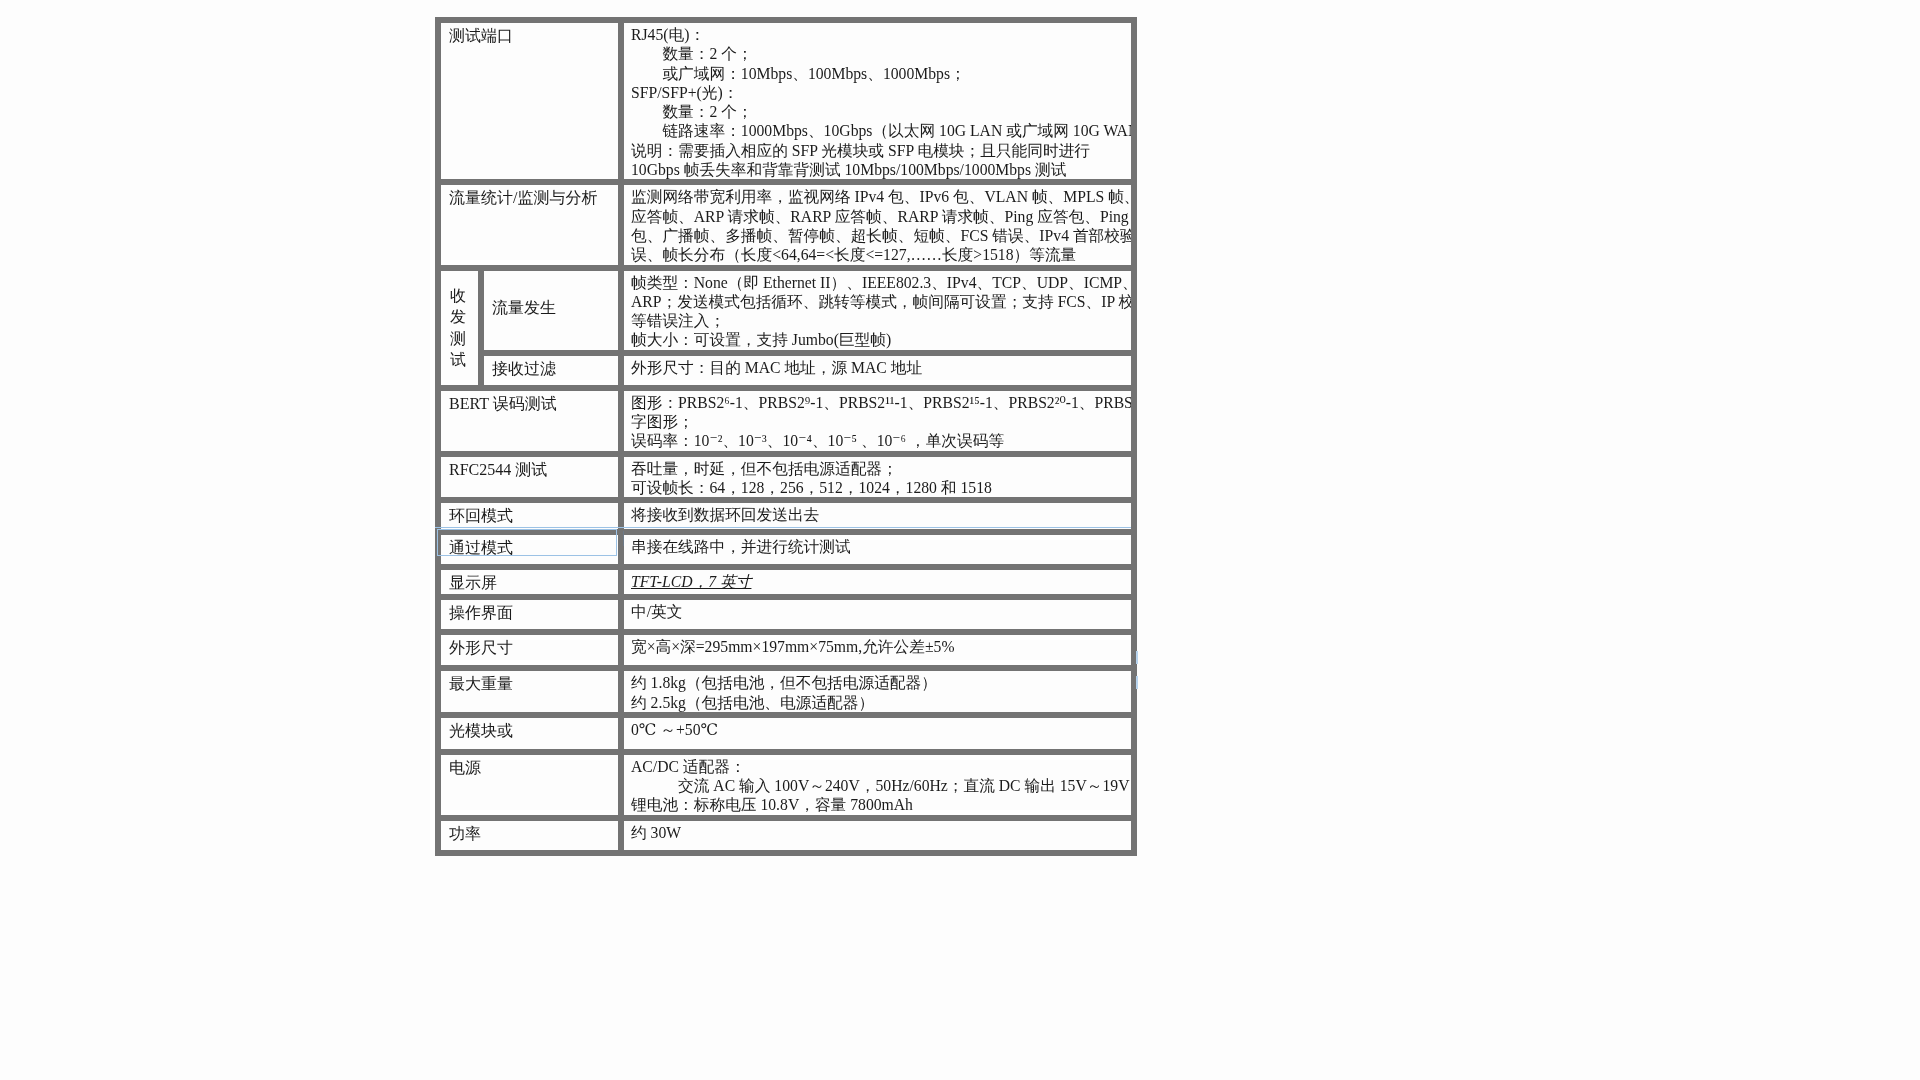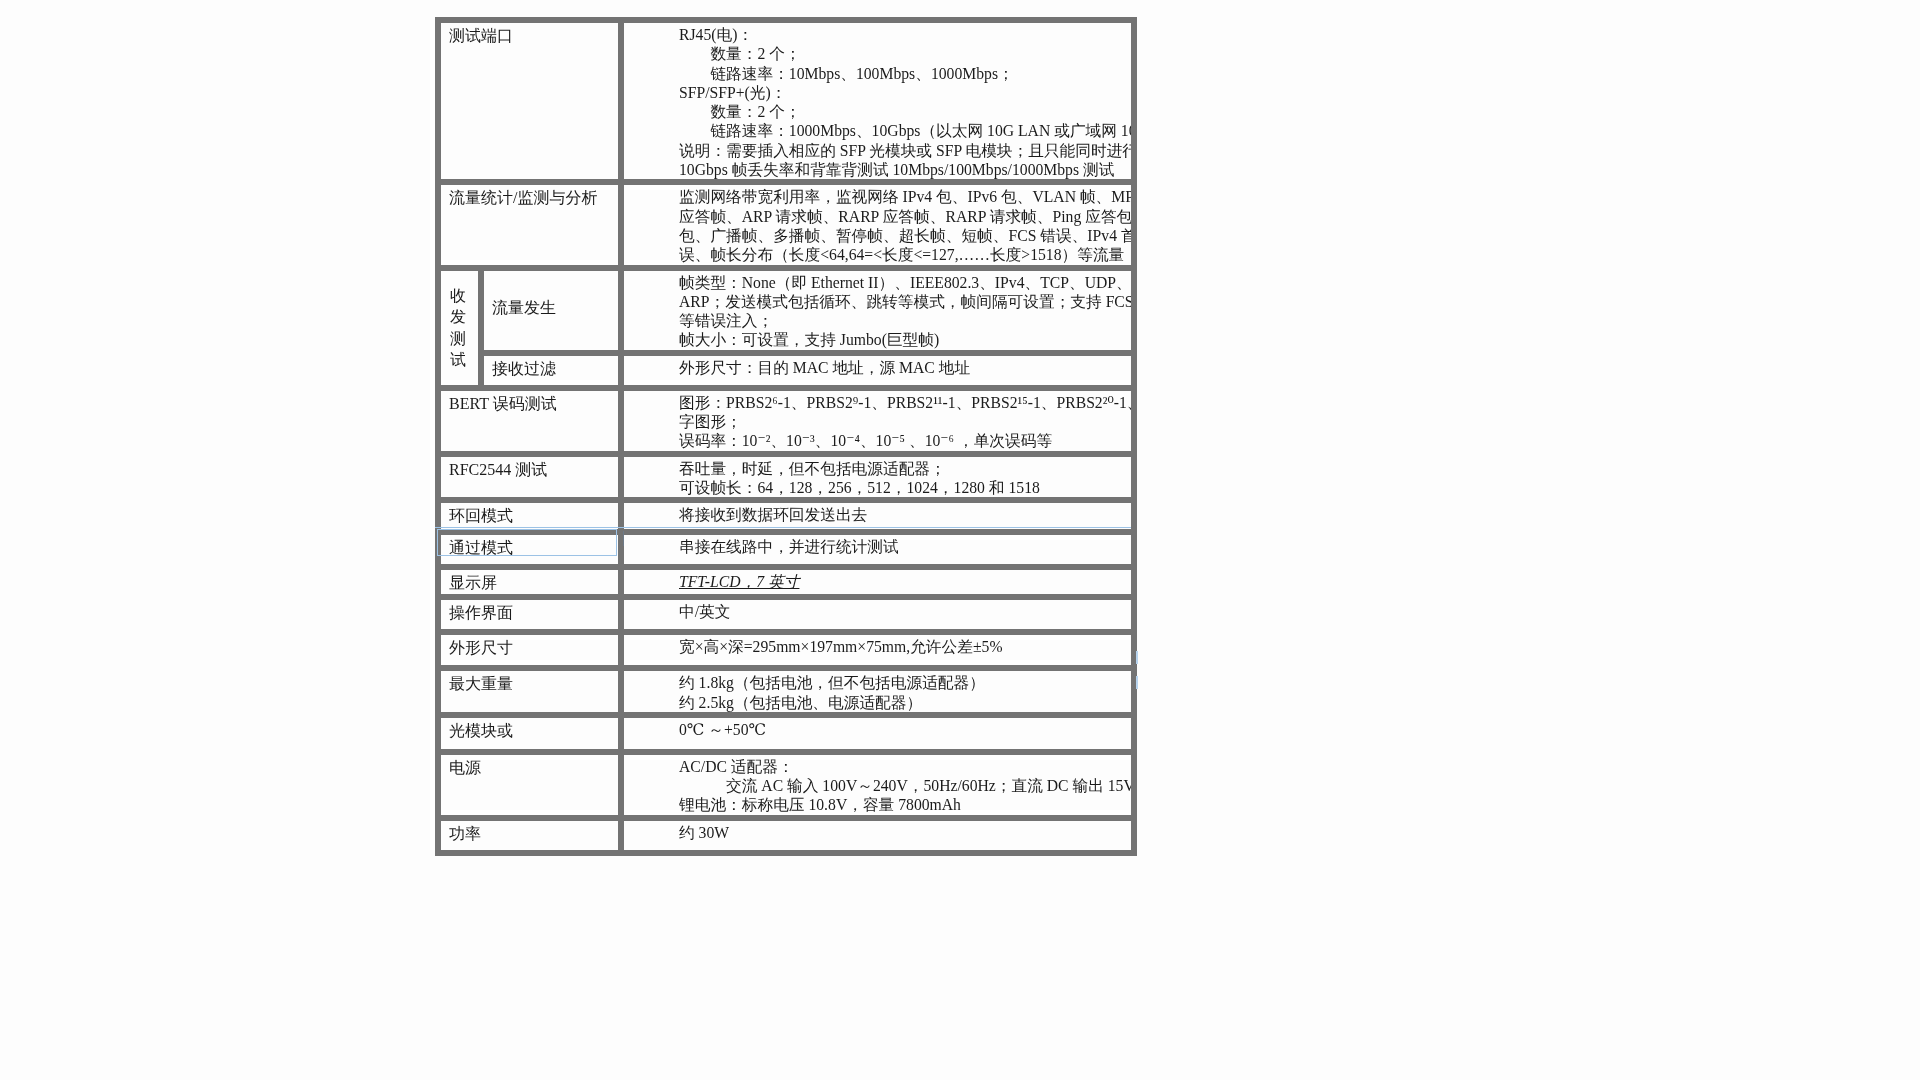--- a/index.html
+++ b/index.html
@@ -6,21 +6,21 @@
   html,body { width:1920px; height:1080px; background:#fdfdfd; overflow:hidden; }
   body { font-family:"Liberation Serif","DejaVu Serif",serif; color:#1b1b1b; }
   .doc-wrap { position:absolute; left:435px; top:17px; width:698px; }
   table.spec { border-collapse:collapse; table-layout:fixed; width:696px; }
   table.spec td { border:6px solid #737373; vertical-align:top; overflow:hidden; }
   td.label   { padding:3px 4px 0 8px; font-size:16px; line-height:19.3px; white-space:pre; }
   td.vlabel  { padding:14px 4px 0 9px; font-size:16px; line-height:21.5px; white-space:pre-line; }
   td.sublabel{ padding:3px 4px 0 8px; font-size:16px; line-height:19.3px; white-space:pre; }
   td.sublabel.mid { vertical-align:middle; padding-bottom:8px;margin-top:14px; }
   td.content { padding:2px 2px 0 7px; font-size:15.7px; line-height:19.3px; }
-  .line { white-space:pre;margin-left:48px; }
+  .line { white-space:pre; }
   .italic .line { font-style:italic;text-decoration:underline; }
   
   .sel-top-line { position:absolute; left:0; top:510px; width:696px; height:1px; background:#9cc2e5; }
   .sel-box { position:absolute; left:2px; top:512px; width:180px; height:27px; border:1px solid #9cc2e5; }
   .caret { position:absolute; left:188px; top:514px; width:1px; height:15px; background:#6d7a88; }
   .edit-mark { position:absolute; width:2px; background:#b8d4ee; }
   .edit-mark.m1 { left:701px; top:634px; height:13px; }
   .edit-mark.m2 { left:701px; top:659px; height:13px; }
 </style>
 </head>
@@ -33,21 +33,21 @@
         <col style="width:140px">
         <col style="width:513px">
       </colgroup>
 
     <tbody>
         <tr style="height:155px">
       <td class="label" colspan="2">测试端口</td>
       <td class="content">
         <div class="line">RJ45(电)：</div>
         <div class="line">　　数量：2 个；</div>
-        <div class="line">　　链路速率：10Mbps、100Mbps、1000Mbps；</div>
+        <div class="line">　　或广域网：10Mbps、100Mbps、1000Mbps；</div>
         <div class="line">SFP/SFP+(光)：</div>
         <div class="line">　　数量：2 个；</div>
         <div class="line">　　链路速率：1000Mbps、10Gbps（以太网 10G LAN 或广域网 10G WAN）；</div>
         <div class="line">说明：需要插入相应的 SFP 光模块或 SFP 电模块；且只能同时进行</div>
         <div class="line">10Gbps 帧丢失率和背靠背测试 10Mbps/100Mbps/1000Mbps 测试</div>
       </td>
     </tr>
 
     <tr style="height:76px">
       <td class="label" colspan="2">流量统计/监测与分析</td>

